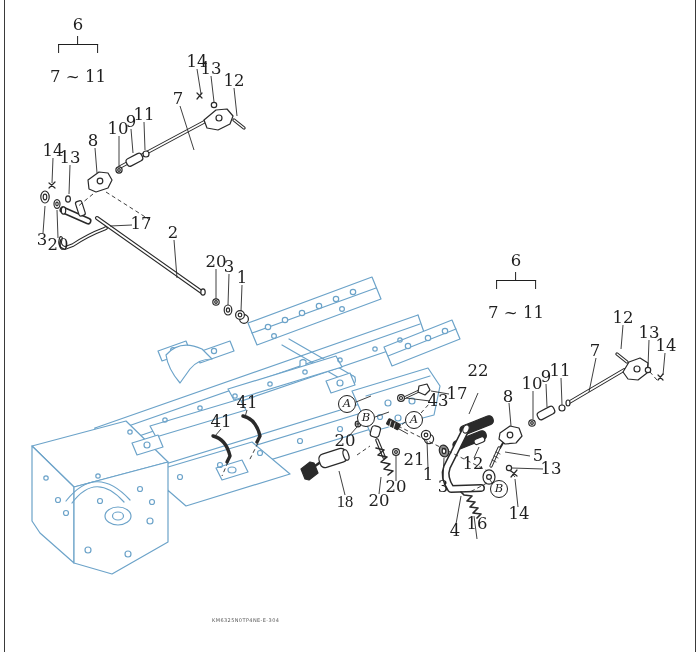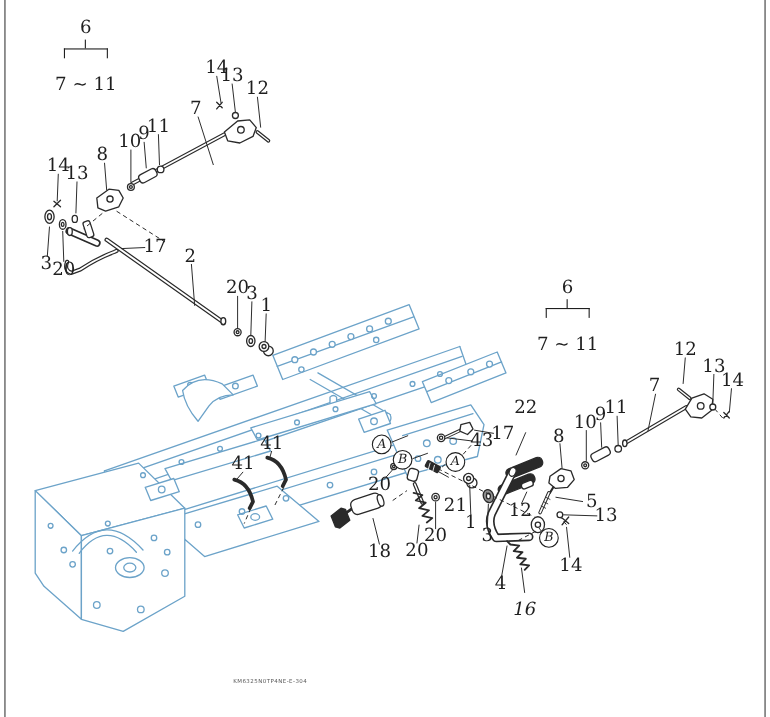--- a/index.html
+++ b/index.html
@@ -341,24 +341,24 @@
       <span class="callout" style="left: 221px; top: 422px;">41</span>
       <span class="callout" style="left: 414px; top: 460px;">21</span>
       <span class="callout" style="left: 345px; top: 441px;">20</span>
       <span class="callout" style="left: 538px; top: 456px;">5</span>
       <span class="callout" style="left: 473px; top: 464px;">12</span>
       <span class="callout" style="left: 551px; top: 469px;">13</span>
       <span class="callout" style="left: 428px; top: 475px;">1</span>
       <span class="callout" style="left: 443px; top: 487px;">3</span>
       <span class="callout" style="left: 396px; top: 487px;">20</span>
       <span class="callout" style="left: 379px; top: 501px;">20</span>
-      <span class="callout" style="left: 345px; top: 502px;">18</span>
+      <span class="callout" style="left: 345px; top: 502px; font-family: Liberation Serif, serif;">18</span>
       <span class="callout" style="left: 519px; top: 514px;">14</span>
       <span class="callout" style="left: 455px; top: 531px;">4</span>
-      <span class="callout" style="left: 477px; top: 554px; font-style: italic;">16</span>
+      <span class="callout" style="left: 477px; top: 524px;">16</span>
       <span class="circled" style="left: 347px; top: 404px;">A</span>
       <span class="circled" style="left: 366px; top: 418px;">B</span>
       <span class="circled" style="left: 414px; top: 420px;">A</span>
       <span class="circled" style="left: 499px; top: 489px;">B</span>
       <div class="group-label" style="left: 78px; top: 17px;">
         <span class="gparent">6</span>
         <div class="gstem"></div>
         <div class="gbracket"></div>
         <span class="grange">7 ~ 11</span>
       </div>

